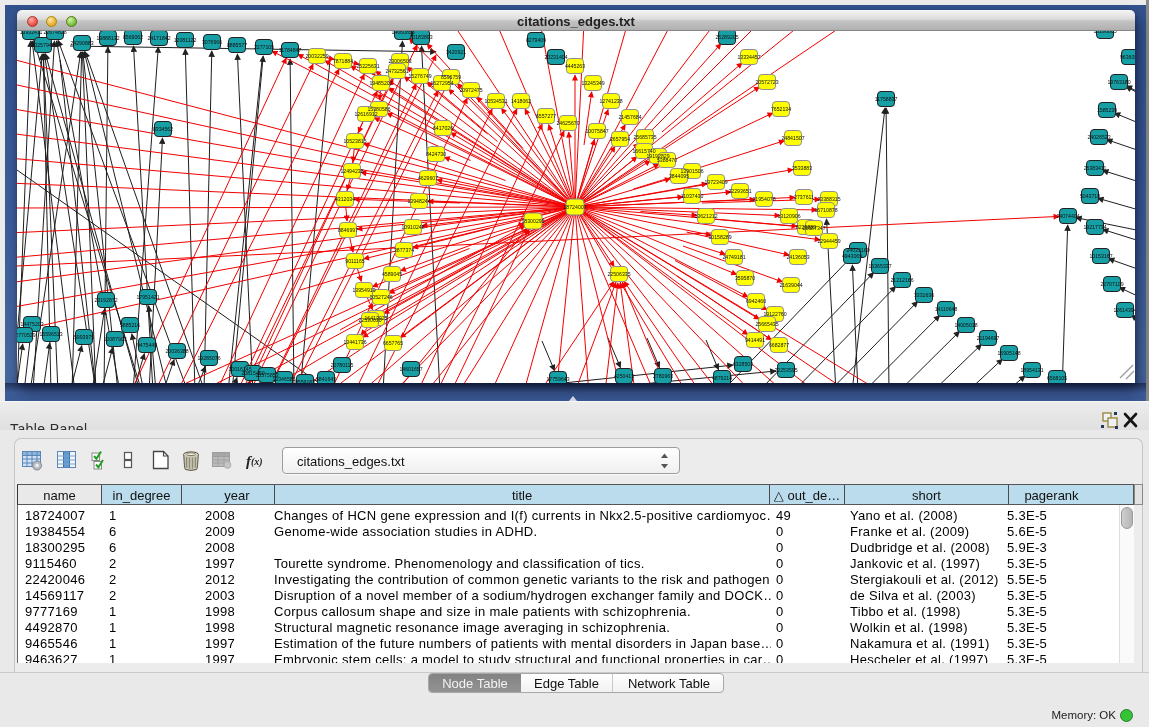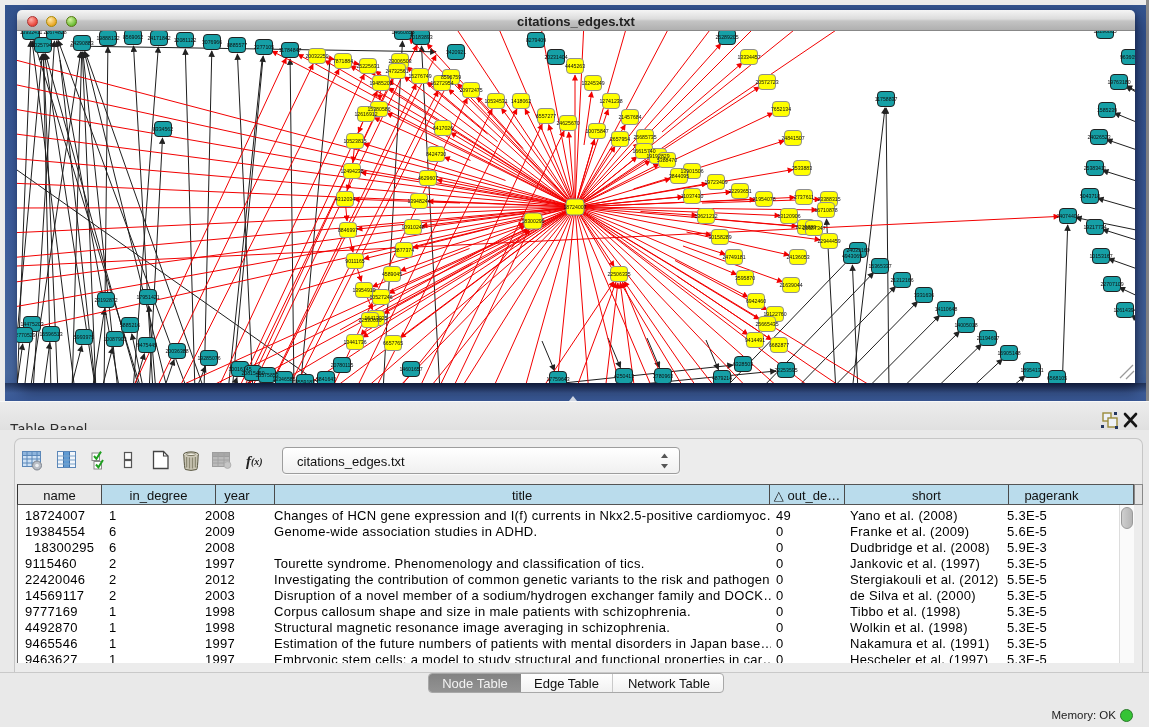--- a/index.html
+++ b/index.html
@@ -730,21 +730,21 @@
   <div class="abs" id="dd">
     <div id="ddtext">citations_edges.txt</div>
     <svg style="position:absolute;right:10px;top:5px" width="9" height="16">
       <path d="M4.5,0.5 L8,5 H1 z" fill="#555"></path>
       <path d="M4.5,15.5 L8,11 H1 z" fill="#555"></path>
     </svg>
   </div>
 
   <div class="abs" id="thead">
     <div class="th" style="left:0;width:84px;background:#e9e9e9">name</div>
-    <div class="th" style="left:84px;width:114px">in_degree</div>
+    <div class="th" style="left:84px;width:80px">in_degree</div>
     <div class="th" style="left:182px;width:75px">year</div>
     <div class="th" style="left:257px;width:495px">title</div>
     <div class="th" style="left:752px;width:75px">△ out_de…</div>
     <div class="th" style="left:827px;width:164px">short</div>
     <div class="th" style="left:991px;width:85px;border-right:none">pagerank</div>
   </div>
   <div class="abs" id="tbody">
 <div class="tr" style="top:1px">
         <span class="c" style="left:7px">18724007</span>
         <span class="c" style="left:91px">1</span>
@@ -757,21 +757,21 @@
 <div class="tr" style="top:17px">
         <span class="c" style="left:7px">19384554</span>
         <span class="c" style="left:91px">6</span>
         <span class="c" style="left:187px">2009</span>
         <span class="c" style="left:256px;max-width:497px;overflow:hidden;display:inline-block">Genome-wide association studies in ADHD.</span>
         <span class="c" style="left:758px">0</span>
         <span class="c" style="left:832px">Franke et al. (2009)</span>
         <span class="c" style="left:989px">5.6E-5</span>
       </div>
 <div class="tr" style="top:33px">
-        <span class="c" style="left:16px">18300295</span>
+        <span class="c" style="left:7px">18300295</span>
         <span class="c" style="left:91px">6</span>
         <span class="c" style="left:187px">2008</span>
         <span class="c" style="left:758px">0</span>
         <span class="c" style="left:832px">Dudbridge et al. (2008)</span>
         <span class="c" style="left:989px">5.9E-3</span>
       </div>
 <div class="tr" style="top:49px">
         <span class="c" style="left:7px">9115460</span>
         <span class="c" style="left:91px">2</span>
         <span class="c" style="left:187px">1997</span>
@@ -788,21 +788,21 @@
         <span class="c" style="left:758px">0</span>
         <span class="c" style="left:832px">Stergiakouli et al. (2012)</span>
         <span class="c" style="left:989px">5.5E-5</span>
       </div>
 <div class="tr" style="top:81px">
         <span class="c" style="left:7px">14569117</span>
         <span class="c" style="left:91px">2</span>
         <span class="c" style="left:187px">2003</span>
         <span class="c" style="left:256px;max-width:497px;overflow:hidden;display:inline-block">Disruption of a novel member of a sodium/hydrogen exchanger family and DOCK…</span>
         <span class="c" style="left:758px">0</span>
-        <span class="c" style="left:832px">de Silva et al. (2000)</span>
+        <span class="c" style="left:832px">de Silva et al. (2003)</span>
         <span class="c" style="left:989px">5.3E-5</span>
       </div>
 <div class="tr" style="top:97px">
         <span class="c" style="left:7px">9777169</span>
         <span class="c" style="left:91px">1</span>
         <span class="c" style="left:187px">1998</span>
         <span class="c" style="left:256px;max-width:497px;overflow:hidden;display:inline-block">Corpus callosum shape and size in male patients with schizophrenia.</span>
         <span class="c" style="left:758px">0</span>
         <span class="c" style="left:832px">Tibbo et al. (1998)</span>
         <span class="c" style="left:989px">5.3E-5</span>

